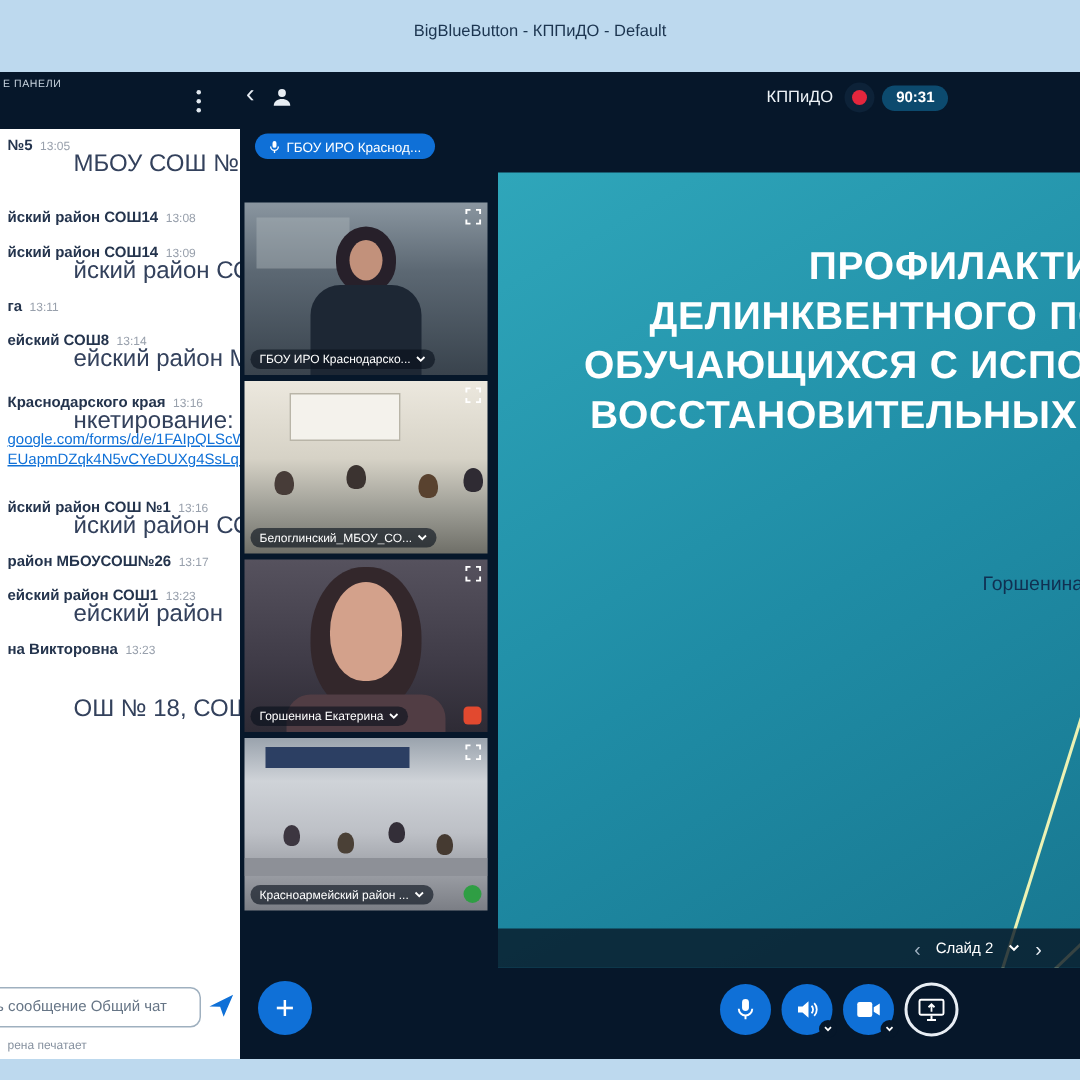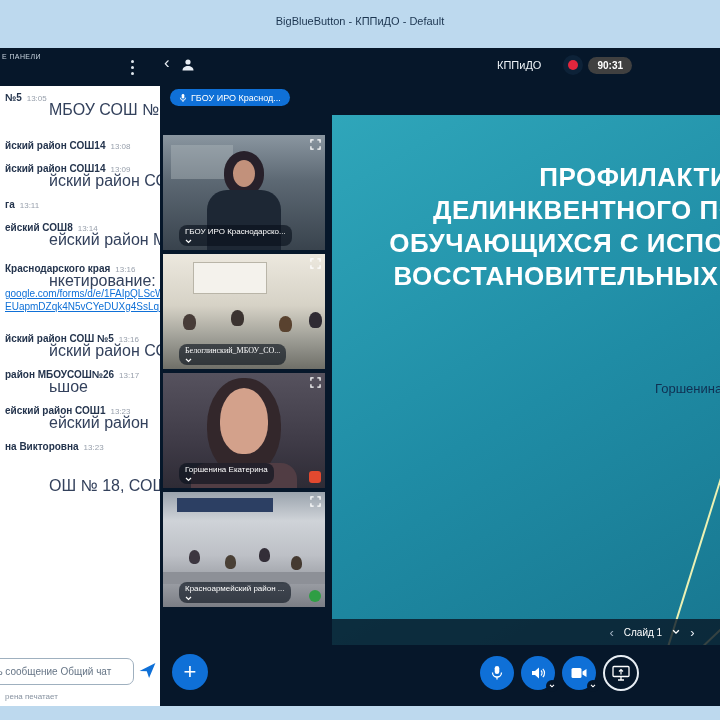--- a/index.html
+++ b/index.html
@@ -12,26 +12,26 @@
   
   .app{position:absolute;top:48px;left:0;width:720px;height:658px;background:#06172A;}
   
   .topbar{position:absolute;top:0;left:0;width:720px;height:38px;}
   .panel-fragment{position:absolute;left:2px;top:5px;font-size:7px;color:#c7d3de;letter-spacing:.4px;}
   .kebab{position:absolute;left:124px;top:8px;width:16px;height:22px;display:flex;flex-direction:column;
          align-items:center;justify-content:center;gap:3px;cursor:pointer;}
   .kebab i{width:3px;height:3px;border-radius:50%;background:#dfe7ee;display:block;}
   .back-chevron{position:absolute;left:164px;top:5px;color:#e7edf3;font-size:17px;line-height:20px;cursor:pointer;}
   .person-btn{position:absolute;left:181px;top:10px;cursor:pointer;}
-  .topbar-right{position:absolute;right:88px;top:7px;display:flex;align-items:center;gap:22px;}
+  .topbar-right{position:absolute;right:88px;top:7px;display:flex;align-items:center;gap:8px;}
   .meeting-name{color:#eef3f7;font-size:11px;}
   .rec{display:flex;align-items:center;gap:5px;cursor:pointer;}
   .rec-dotwrap{width:20px;height:20px;border-radius:50%;background:#0d2238;display:flex;align-items:center;justify-content:center;}
   .rec-dot{width:10px;height:10px;border-radius:50%;background:#E4263D;}
-  .rec-time{background:#404040;color:#fff;font-size:10px;font-weight:bold;padding:3px 9px;border-radius:10px;}
+  .rec-time{background:#0c4a6e;color:#fff;font-size:10px;font-weight:bold;padding:3px 9px;border-radius:10px;}
   
   .chat-panel{position:absolute;left:0;top:38px;width:160px;height:620px;background:#fff;overflow:hidden;}
   .messages{position:absolute;left:5px;top:6px;width:175px;}
   .msg{margin-bottom:12px;}
   .msg-head{display:flex;align-items:baseline;gap:5px;white-space:nowrap;}
   .msg-name{font-size:10px;font-weight:bold;color:#24344d;}
   .msg-time{font-size:8px;color:#98a0ac;}
   .msg-line{font-size:16px;color:#33415c;line-height:13px;white-space:nowrap;padding-left:44px;}
   .msg-link{font-size:10px;color:#0F70D7;text-decoration:underline;line-height:13px;white-space:nowrap;display:block;cursor:pointer;}
   .chat-input{position:absolute;left:-56px;top:572px;width:190px;height:27px;border:1px solid #9fb0bf;
@@ -41,34 +41,34 @@
   .send-btn{position:absolute;left:136px;top:575px;width:22px;height:22px;border:none;background:transparent;
             padding:0;cursor:pointer;}
   .typing{position:absolute;left:5px;top:606px;font-size:8px;color:#8792a0;white-space:nowrap;}
   
   .main{position:absolute;left:160px;top:38px;width:654px;height:620px;}
   .talking-pill{position:absolute;left:10px;top:3px;height:17px;background:#0F70D7;border-radius:9px;
                 display:flex;align-items:center;gap:4px;padding:0 9px;color:#fff;font-size:9px;cursor:pointer;white-space:nowrap;}
   
   .webcams{position:absolute;left:3px;top:49px;width:162px;}
   .cam{position:relative;width:162px;height:115px;margin-bottom:4px;overflow:hidden;background:#1a2430;}
-  .cam-label{position:absolute;left:16px;bottom:4px;background:rgba(8,16,28,.62);border-radius:8px;
-             padding:2px 6px;display:flex;align-items:flex-start;gap:3px;color:#fff;font-size:8px;
-             max-width:142px;cursor:pointer;flex-direction:column;}
+  .cam-label{position:absolute;left:4px;bottom:4px;background:rgba(8,16,28,.62);border-radius:8px;
+             padding:2px 6px;display:flex;align-items:center;gap:3px;color:#fff;font-size:8px;
+             max-width:142px;cursor:pointer;}
   .cam-label span{white-space:nowrap;overflow:hidden;text-overflow:ellipsis;}
   .cam-expand{position:absolute;right:4px;top:4px;cursor:pointer;line-height:0;}
   .cam-badge{position:absolute;right:4px;bottom:5px;width:12px;height:12px;}
   .badge-orange{background:#e2492f;border-radius:3px;}
   .badge-green{background:#2f9e44;border-radius:50%;}
   .v1{background:linear-gradient(180deg,#8a96a0 0%,#5c6873 40%,#39434d 100%);}
   .v1 .board{position:absolute;left:8px;top:10px;width:62px;height:34px;background:#aeb6ba;opacity:.45;}
   .v1 .hair{position:absolute;left:61px;top:16px;width:40px;height:44px;background:#27202a;border-radius:50% 50% 45% 45%;}
   .v1 .face{position:absolute;left:70px;top:25px;width:22px;height:27px;background:#c2917b;border-radius:50%;}
   .v1 .torso{position:absolute;left:44px;top:55px;width:74px;height:60px;background:#1d2734;border-radius:20px 20px 0 0;}
-  .v2{background:linear-gradient(180deg,#ece8de 0%,#d6d2c6 45%,#9c9c94 75%,#6f6f68 100%);font-family:Liberation Serif, serif;}
+  .v2{background:linear-gradient(180deg,#ece8de 0%,#d6d2c6 45%,#9c9c94 75%,#6f6f68 100%);}
   .v2 .board{position:absolute;left:30px;top:8px;width:72px;height:30px;background:#f4f2ec;border:1px solid #b9b5a8;}
   .v2 .heads{position:absolute;left:20px;top:60px;width:13px;height:16px;border-radius:50% 50% 40% 40%;background:#473c38;
              box-shadow:48px -4px 0 #3b3330, 96px 2px 0 #59422f, 126px -2px 0 #2f2b33;}
   .v3{background:linear-gradient(180deg,#56525e 0%,#3f3b47 60%,#2e2b35 100%);}
   .v3 .hair{position:absolute;left:44px;top:5px;width:74px;height:98px;background:#33272b;border-radius:48%;}
   .v3 .face{position:absolute;left:57px;top:15px;width:48px;height:66px;background:#d3a18b;border-radius:50% 50% 46% 46%;}
   .v3 .shoulders{position:absolute;left:28px;top:90px;width:106px;height:25px;background:#513d44;border-radius:16px 16px 0 0;}
   .v4{background:linear-gradient(180deg,#9aa3ad 0%,#cfd3d8 25%,#bdc0c6 55%,#7b7e85 100%);}
   .v4 .banner{position:absolute;left:14px;top:6px;width:96px;height:14px;background:#2c3f63;}
   .v4 .desk{position:absolute;left:0;top:80px;width:162px;height:12px;background:#8d9097;}
@@ -177,32 +177,31 @@
               <span class="msg-name">Краснодарского края</span>
               <span class="msg-time">13:16</span>
             </div>
           <div class="msg-line">нкетирование:</div>
           <span class="msg-link">google.com/forms/d/e/1FAIpQLScWT5</span>
           <span class="msg-link">EUapmDZqk4N5vCYeDUXg4SsLqELxkc</span>
         </div>
 
         <div class="msg" style="margin-top:20px">
           <div class="msg-head">
-              <span class="msg-name">йский район СОШ №5</span>
+              <span class="msg-name">йский район СОШ №1</span>
               <span class="msg-time">13:16</span>
             </div>
           <div class="msg-line">йский район СОШ № 5 . Добрый день</div>
         </div>
 
         <div class="msg" style="margin-top:7px">
           <div class="msg-head">
               <span class="msg-name">район МБОУСОШ№26</span>
               <span class="msg-time">13:17</span>
             </div>
-          <div class="msg-line">ьшое</div>
         </div>
 
         <div class="msg" style="margin-top:3px">
           <div class="msg-head">
               <span class="msg-name">ейский район СОШ1</span>
               <span class="msg-time">13:23</span>
             </div>
           <div class="msg-line">ейский район</div>
         </div>
 
@@ -321,21 +320,21 @@
         <div class="slide-deco">
           <svg width="140" height="260" viewBox="0 0 140 260" fill="none">
             <line x1="20" y1="245" x2="100" y2="-10" stroke="#ECF2B4" stroke-width="2"></line>
             <line x1="42" y1="221" x2="130" y2="137" stroke="#ECF2B4" stroke-width="2"></line>
           </svg>
         </div>
       </div>
 
       <div class="slide-toolbar">
         <span class="st-chevron">‹</span>
-        <span class="st-label">Слайд 1</span>
+        <span class="st-label">Слайд 2</span>
         <span class="st-down">
           <svg width="8" height="6" viewBox="0 0 7 5">
               <path d="M1 1l2.5 2.5L6 1" stroke="#fff" stroke-width="1.2" fill="none"></path>
             </svg>
         </span>
         <span class="st-chevron on">›</span>
       </div>
 
       <button class="plus-btn">+</button>
 

